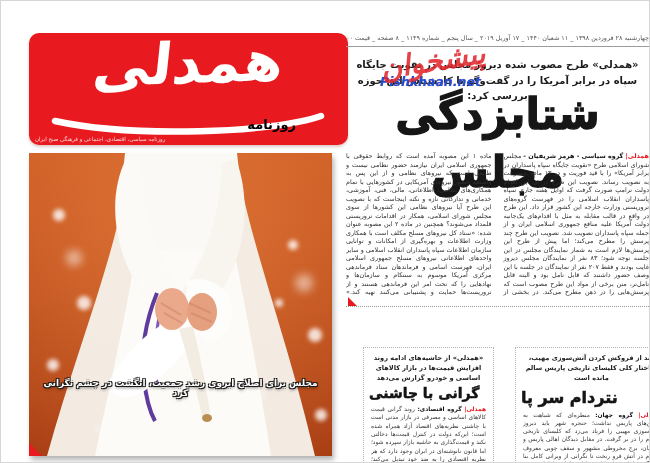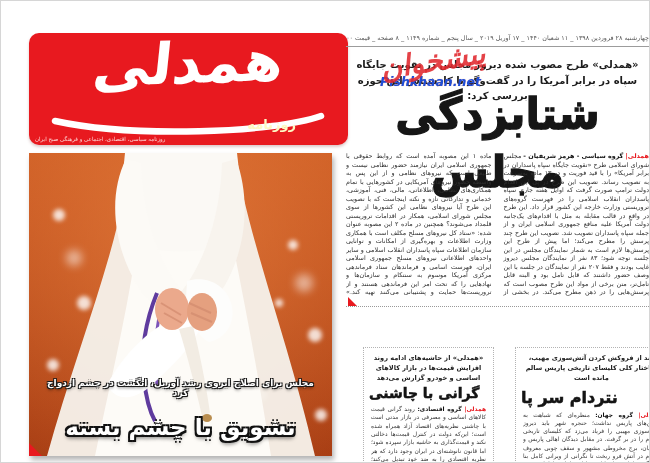--- a/index.html
+++ b/index.html
@@ -15,21 +15,21 @@
     background:#e8191f;border-radius:10px;overflow:hidden;
     box-shadow:0 2px 3px rgba(120,40,40,.25);
   }
   .logo-script{
     position:absolute;top:2px;left:0;width:100%;text-align:center;
     color:#fff;font-size:57px;font-weight:bold;line-height:1;
     transform:skewX(-8deg) rotate(-2deg);
   }
   .logo-swash{position:absolute;left:14px;top:78px;}
   .logo-label{
-    position:absolute;right:52px;top:84px;color:#fef9c3;
+    position:absolute;right:52px;top:84px;color:#000000;
     font-size:13px;font-weight:bold;letter-spacing:1px;
   }
   .banner-tagline{
     position:absolute;left:6px;bottom:3px;color:#ffd9d9;
     font-size:5.5px;direction:rtl;
   }
   
   .photo{
     position:absolute;left:28px;top:152px;width:303px;height:303px;
     overflow:hidden;box-shadow:2px 4px 5px rgba(90,90,90,.45);
@@ -175,22 +175,21 @@
       <path d="M135,142 C128,167 124,197 128,232" stroke="#7d54b8" stroke-width="3" fill="none"></path>
 
       <path d="M78,232 C95,200 120,176 149,163 L171,176 C161,196 141,216 118,236 C100,249 85,246 78,232 Z" fill="#ffffff"></path>
       <path d="M150,176 C158,202 167,236 173,263 L181,260 C177,230 170,198 164,173 Z" fill="#f2ece3"></path>
       <ellipse cx="178" cy="265" rx="5" ry="4" fill="#b98d4f"></ellipse>
 
       <ellipse cx="143" cy="156" rx="17" ry="21" fill="#eba98c"></ellipse>
       <ellipse cx="173" cy="159" rx="15" ry="19" fill="#e5a07f"></ellipse>
       <path d="M132,150 L152,162 M135,160 L153,170 M160,150 L182,160 M162,160 L183,169" stroke="#d18a6d" stroke-width="2" fill="none" opacity="0.7"></path>
     </svg>
-    <div class="photo-kicker">مجلس برای اصلاح ابروی رشد آوریل، انگشت در چشم ازدواج کرد</div>
-    <div class="photo-headline">تشویق با چشم بسته</div>
+    <div class="photo-kicker">مجلس برای اصلاح ابروی رشد جمعیت، انگشت در چشم نگرانی کرد</div>
     <div class="photo-flag"></div>
   </div>
 
   <div class="rzone">
     <div class="dateline">چهارشنبه ۲۸ فروردین ۱۳۹۸ _ ۱۱ شعبان ۱۴۴۰ _ ۱۷ آوریل ۲۰۱۹ _ سال پنجم _ شماره ۱۱۴۹ _ ۸ صفحه _ قیمت ۲۰۰۰ تومان</div>
 
     <div class="wm">
       <div class="wm-script">پیشخوان</div>
       <div class="wm-domain">Pishkhaan.net</div>
     </div>

